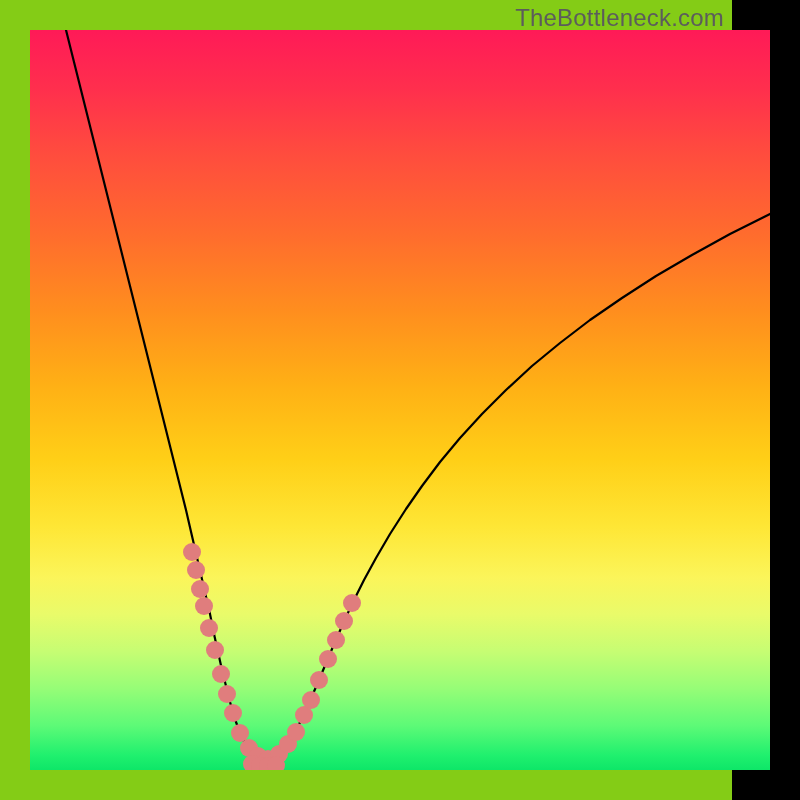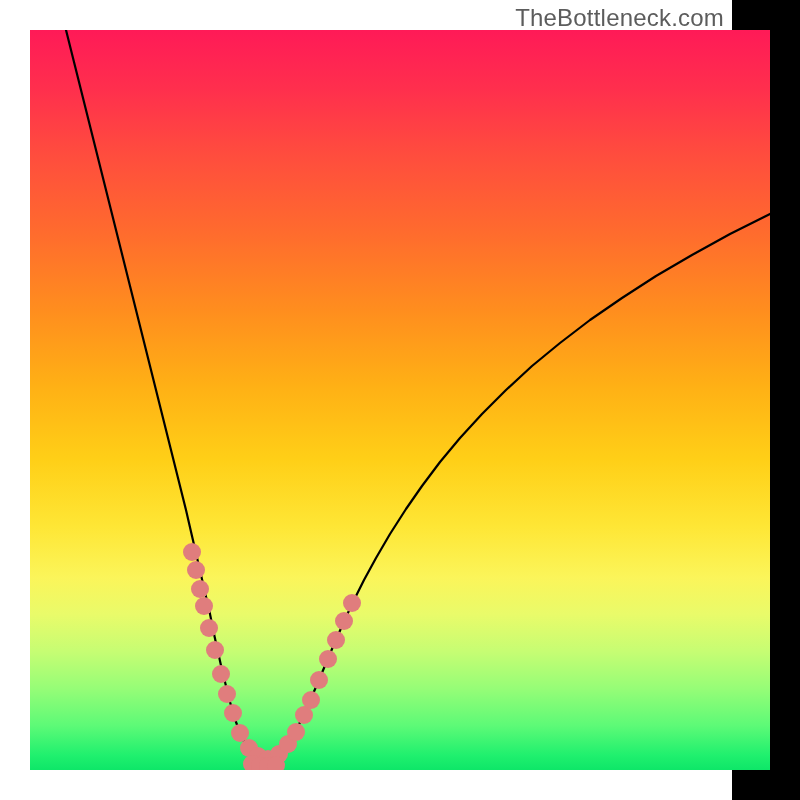--- a/index.html
+++ b/index.html
@@ -10,21 +10,21 @@
     background: #000;
     overflow: hidden;
     font-family: Arial, Helvetica, sans-serif;
   }
   .frame {
     position: absolute;
     left: 0;
     top: 0;
     width: 732px;
     height: 800px;
-    background: #ffffff;
+    background: #84cc16;
   }
   .plot {
     position: absolute;
     left: 30px;
     top: 30px;
     width: 740px;
     height: 740px;
     overflow: hidden;
   }
   .gradient {

